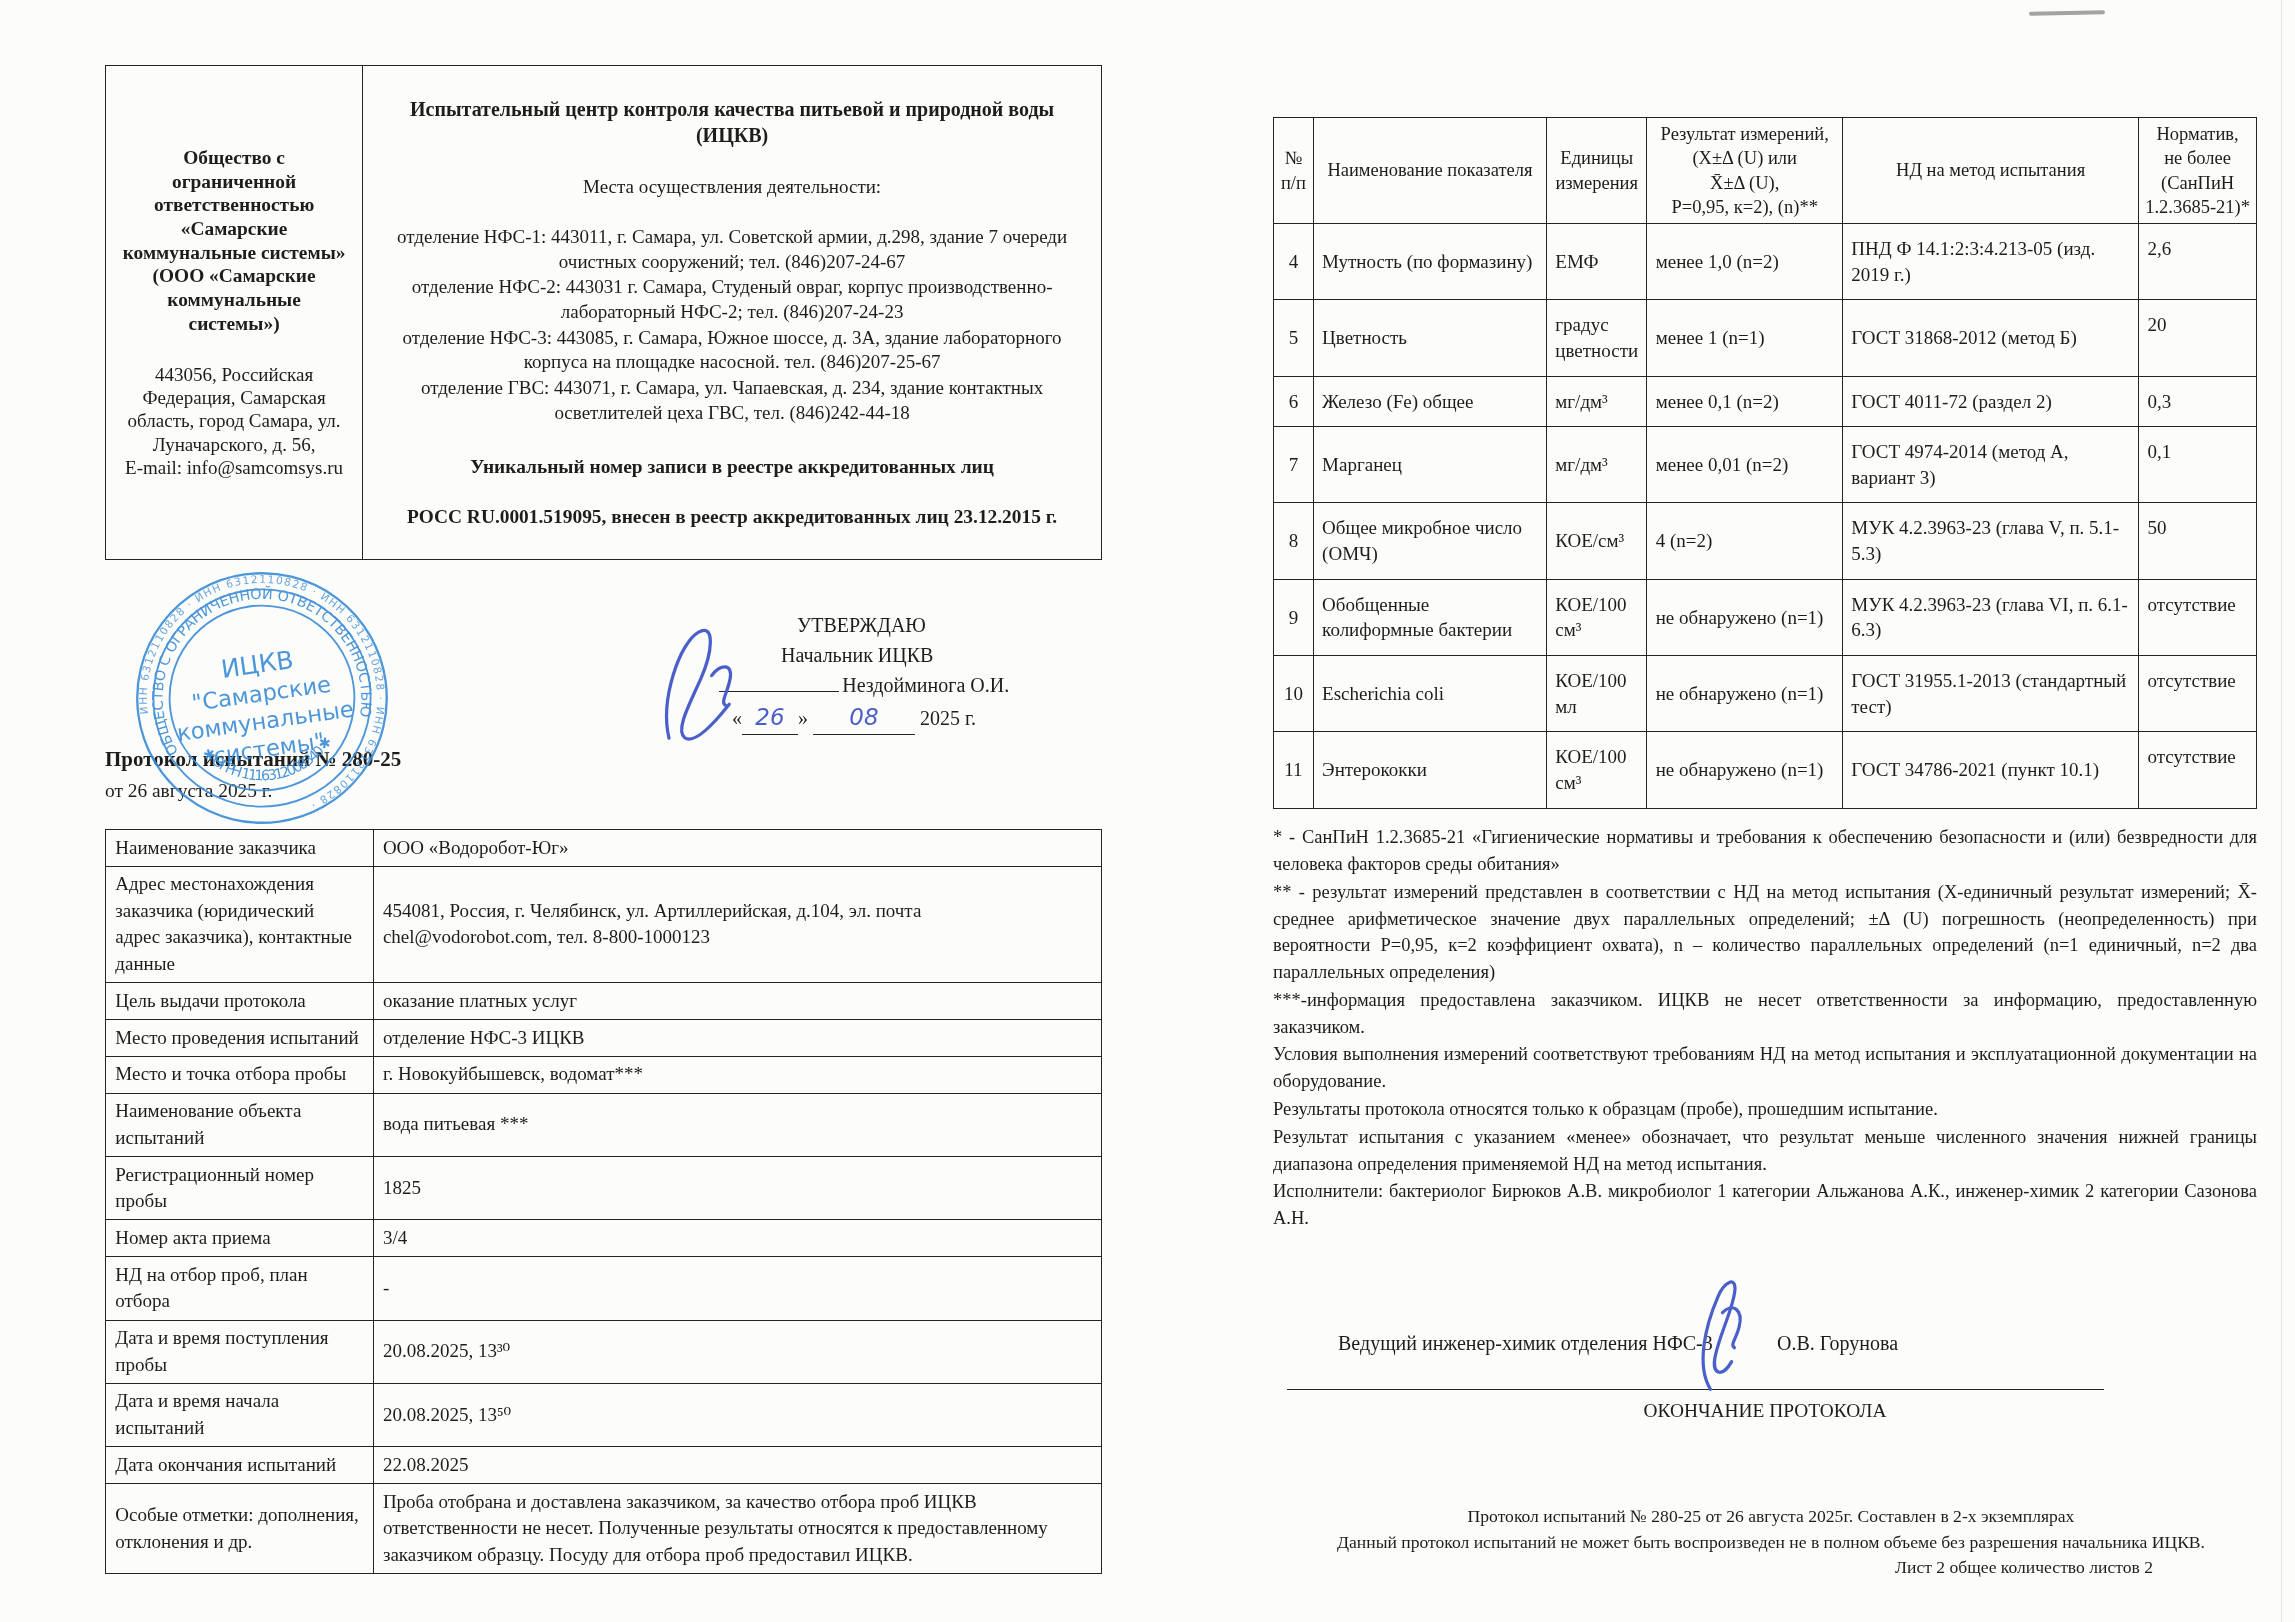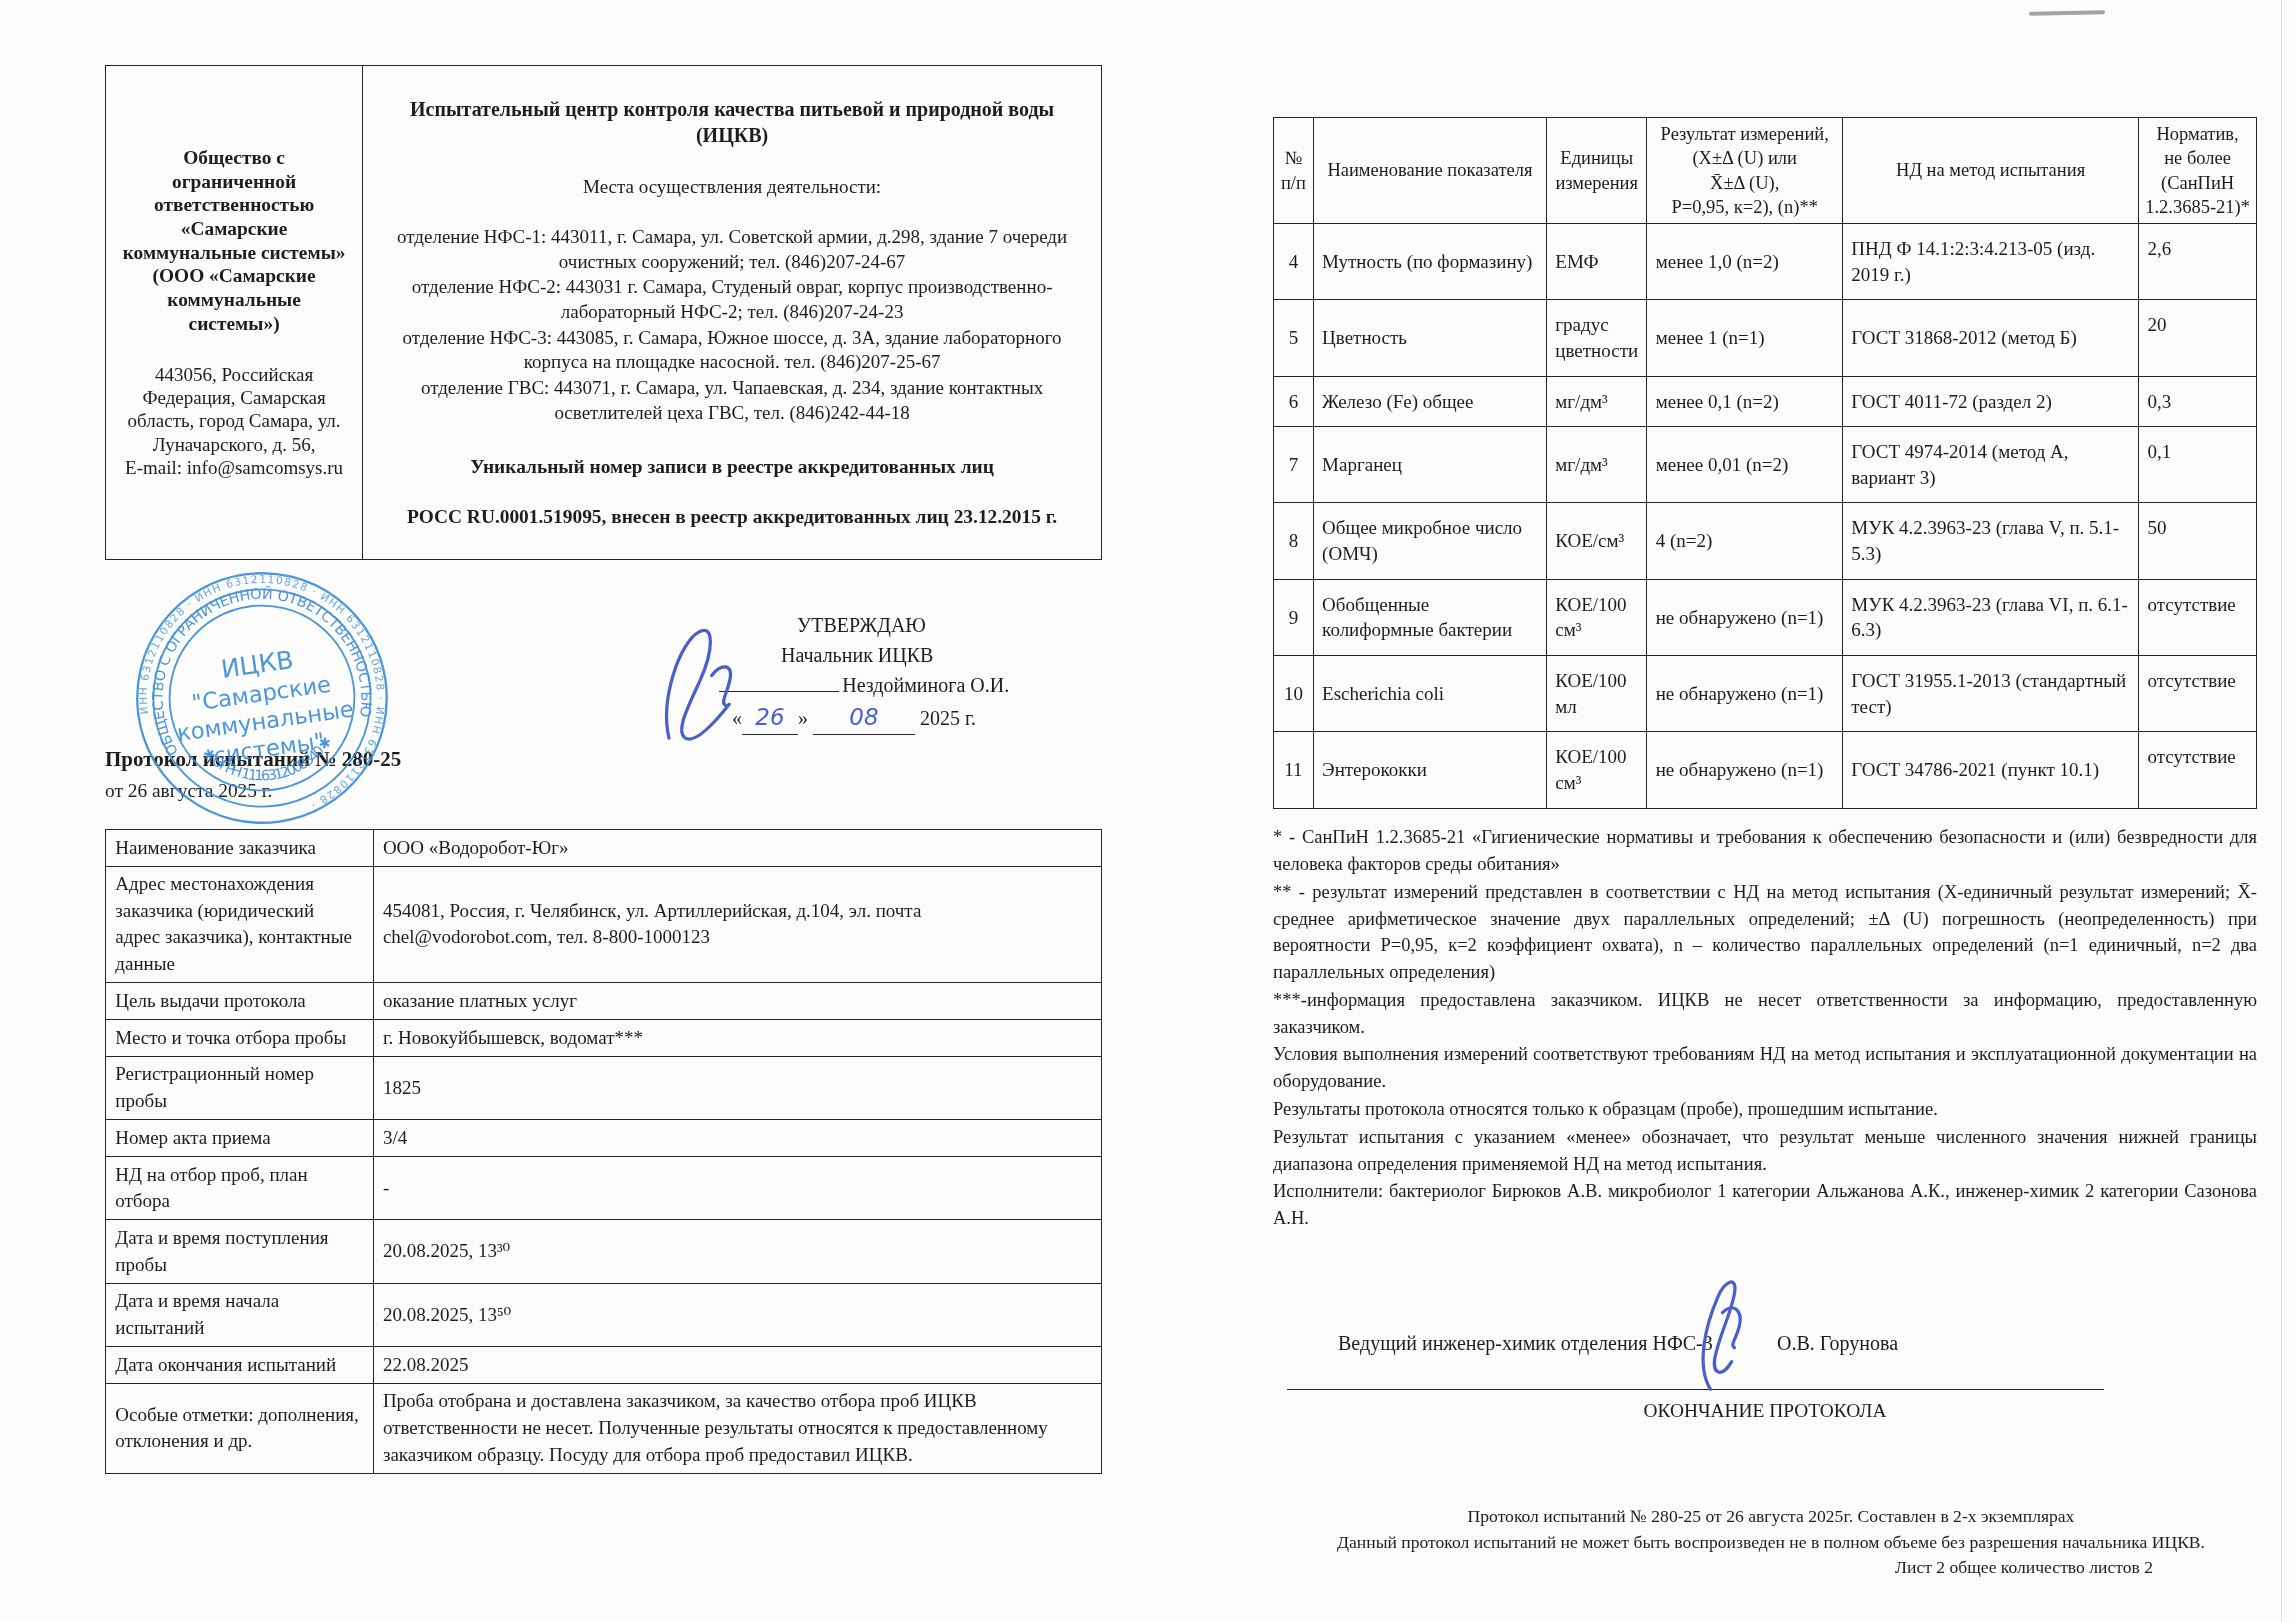--- a/index.html
+++ b/index.html
@@ -181,22 +181,30 @@
         </tr>
         <tr>
           <td>Адрес местонахождения заказчика (юридический адрес заказчика), контактные данные</td>
           <td>454081, Россия, г. Челябинск, ул. Артиллерийская, д.104, эл. почта chel@vodorobot.com, тел. 8-800-1000123</td>
         </tr>
         <tr>
           <td>Цель выдачи протокола</td>
           <td>оказание платных услуг</td>
         </tr>
         <tr>
+          <td>Место проведения испытаний</td>
+          <td>отделение НФС-3 ИЦКВ</td>
+        </tr>
+        <tr>
           <td>Место и точка отбора пробы</td>
           <td>г. Новокуйбышевск, водомат***</td>
+        </tr>
+        <tr>
+          <td>Наименование объекта испытаний</td>
+          <td>вода питьевая ***</td>
         </tr>
         <tr>
           <td>Регистрационный номер пробы</td>
           <td>1825</td>
         </tr>
         <tr>
           <td>Номер акта приема</td>
           <td>3/4</td>
         </tr>
         <tr>

